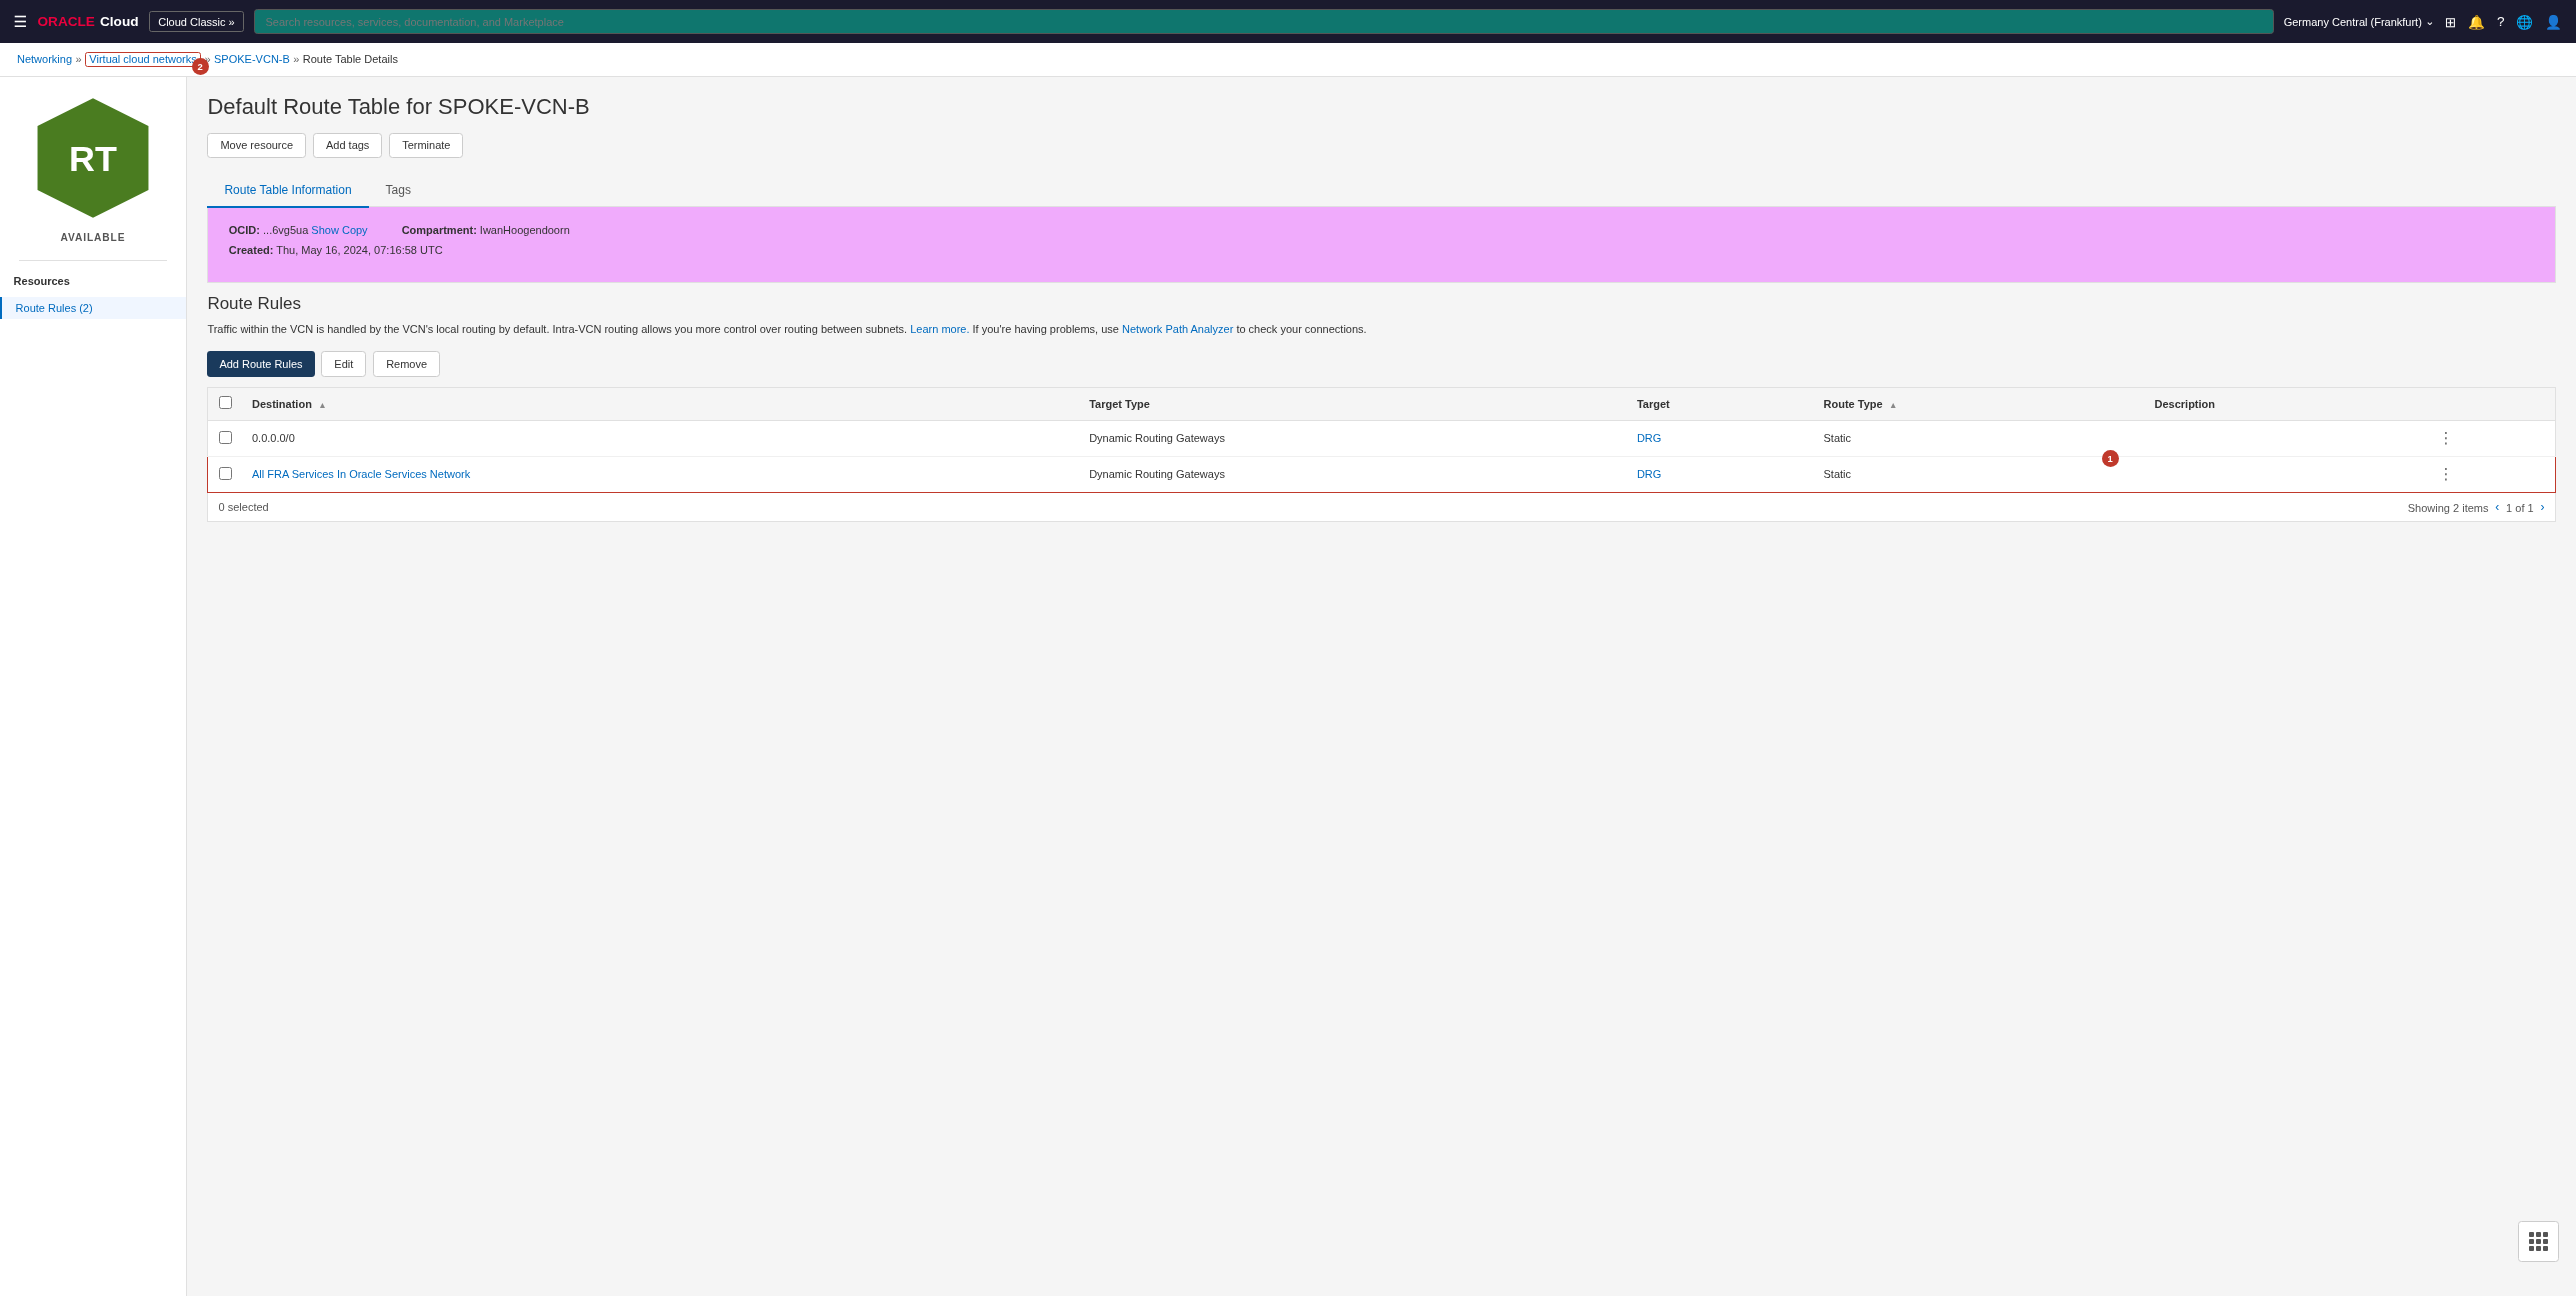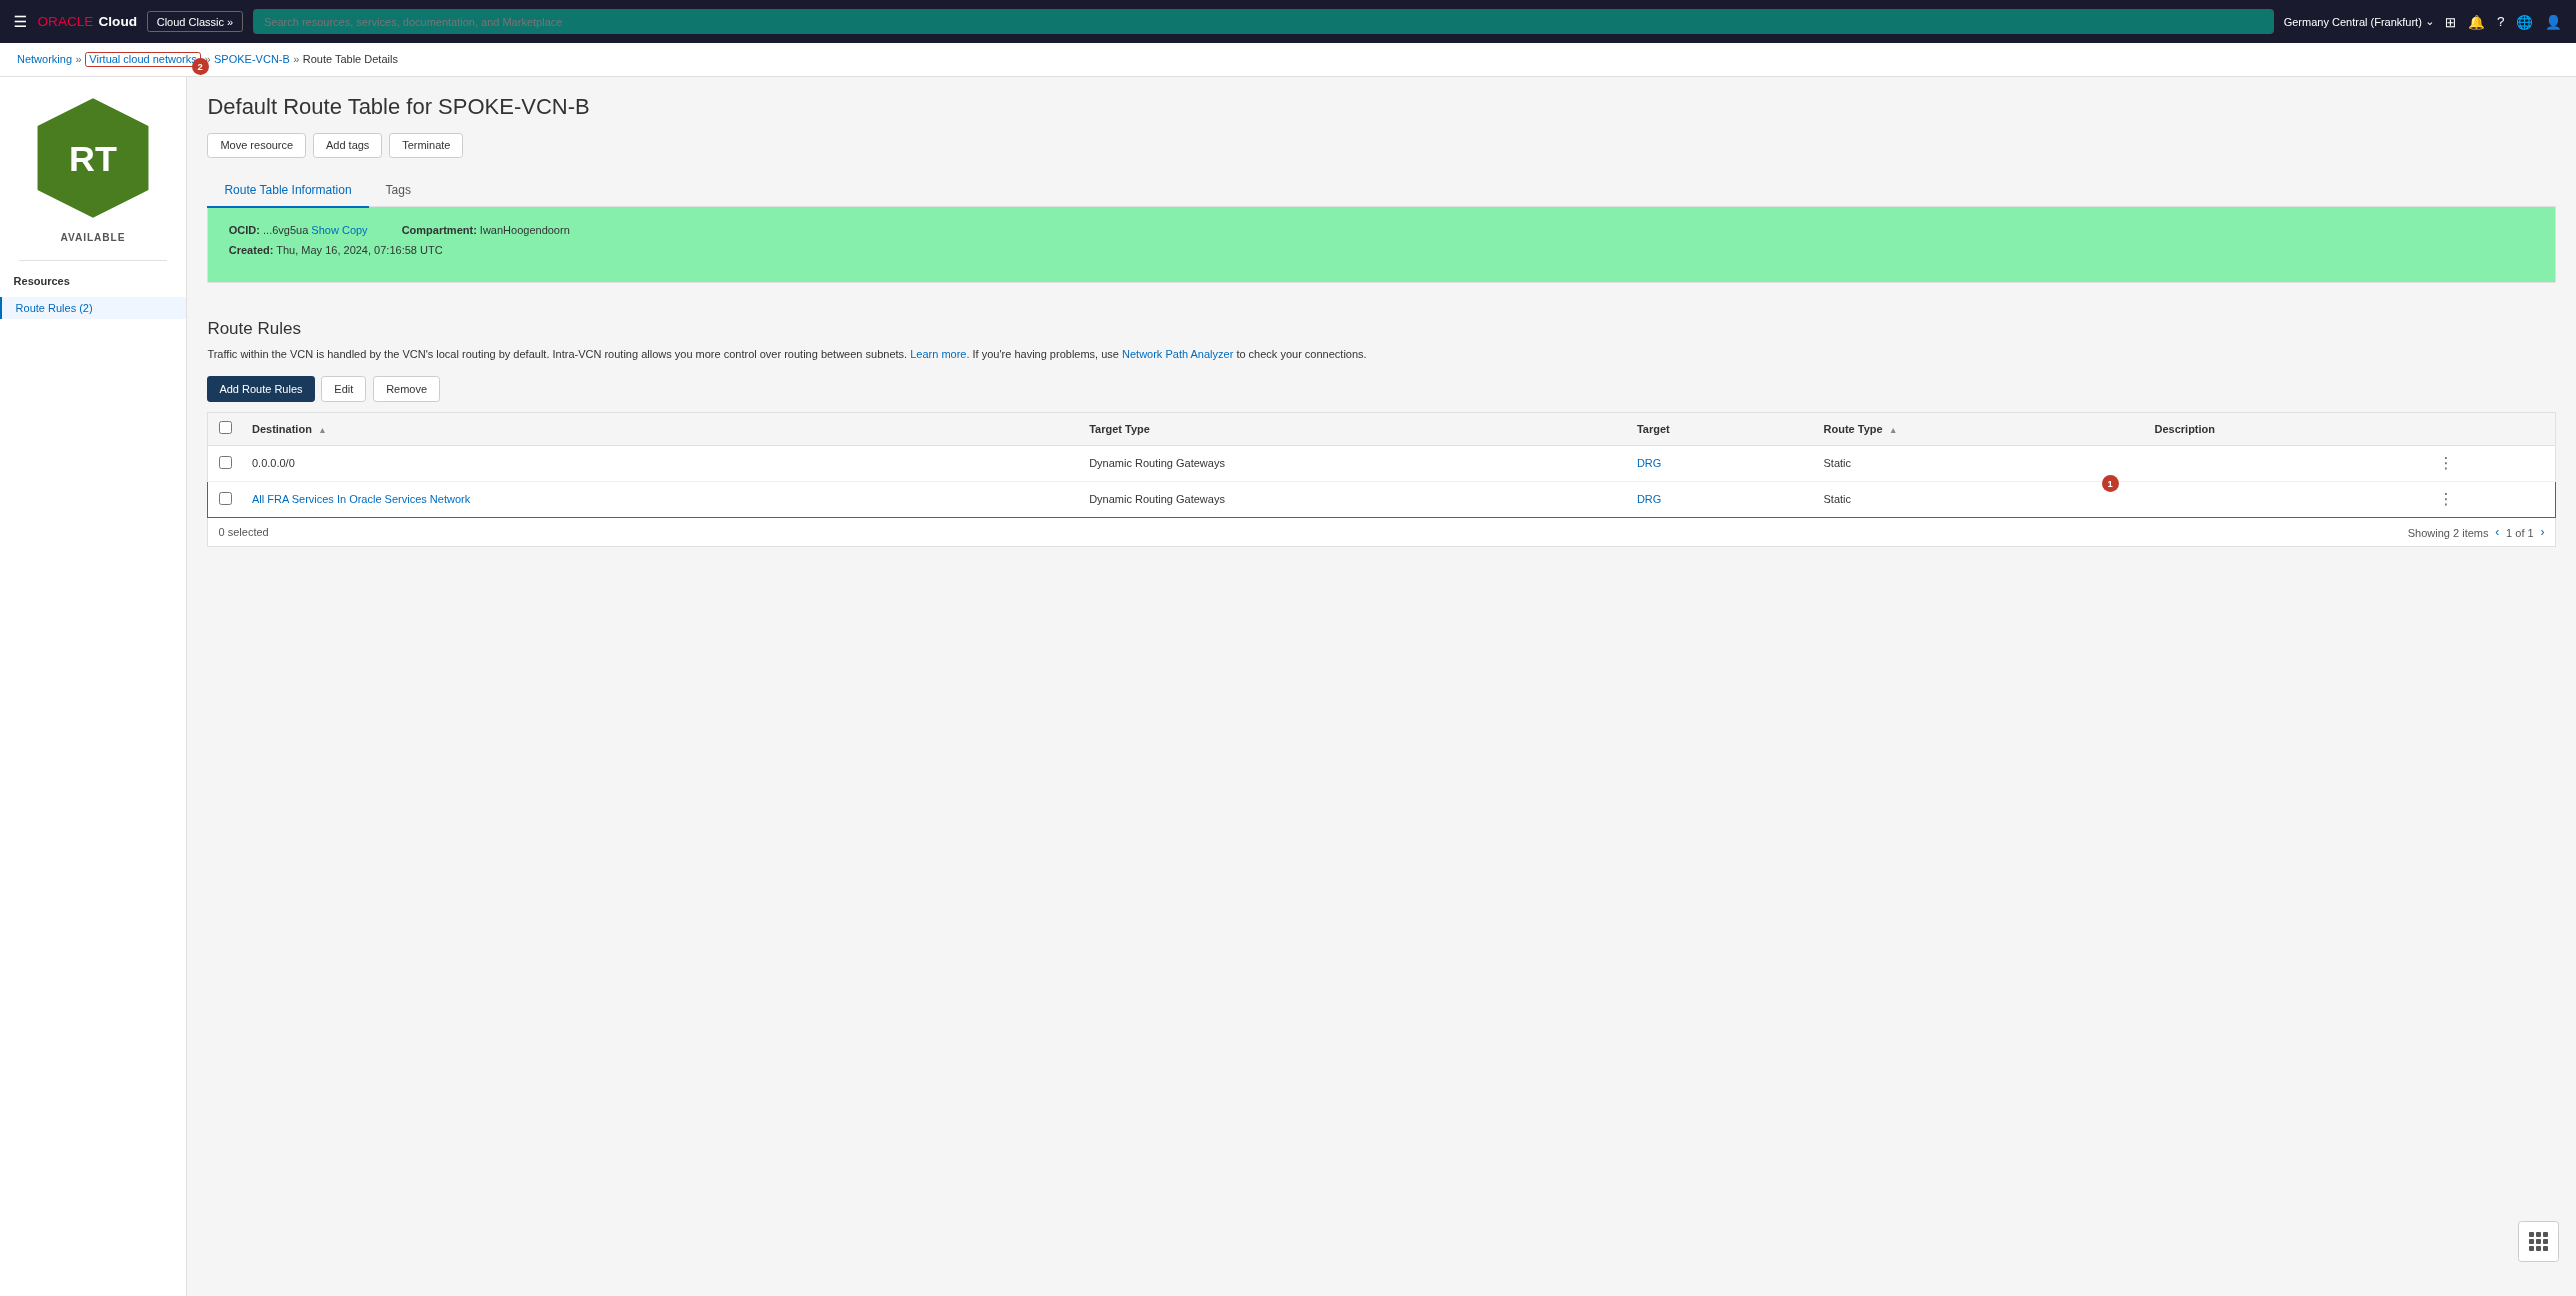--- a/index.html
+++ b/index.html
@@ -10,21 +10,21 @@
       background: #1a1a2e;
       display: flex;
       align-items: center;
       padding: 0 13.6px;
       height: 43px;
       color: white;
       gap: 10.2px;
     }
     .hamburger { color: white; font-size: 15.3px; cursor: pointer; }
     .oracle-logo { display: flex; align-items: center; gap: 5.1px; color: white; font-size: 13.6px; font-weight: bold; }
-    .oracle-logo .oracle-text { color: #e8003d; font-weight: 400; }
+    .oracle-logo .oracle-text { color: #e8003d; font-weight: 700; }
     .cloud-classic-btn {
       border: 0.9px solid #666;
       background: transparent;
       color: white;
       padding: 3.4px 8.5px;
       border-radius: 2.6px;
       font-size: 11px;
       cursor: pointer;
     }
     .search-bar {
@@ -139,25 +139,25 @@
       cursor: pointer;
       font-size: 12px;
       border-bottom: 2.6px solid transparent;
       margin-bottom: -1.7px;
       color: #555;
     }
     .tab.active { border-bottom: 2.6px solid #006bbf; color: #006bbf; font-weight: 500; }
 
     
     .info-panel {
-      background: #86efac;
+      background: #f0abfc;
       border: 0.9px solid #e0e0e0;
       border-top: none;
       padding: 17px 20.4px;
-      margin-bottom: 36px;
+      margin-bottom: 11px;
     }
     .info-row { display: flex; gap: 34px; margin-bottom: 8.5px; }
     .info-field { font-size: 11px; }
     .info-label { font-weight: 600; color: #333; }
     .info-value { color: #333; }
     .info-link { color: #006bbf; cursor: pointer; text-decoration: none; }
 
     
     .section-title { font-size: 17px; font-weight: 400; color: #333; margin-bottom: 6.8px; }
     .section-desc { font-size: 11px; color: #333; margin-bottom: 13.6px; line-height: 1.5; }

